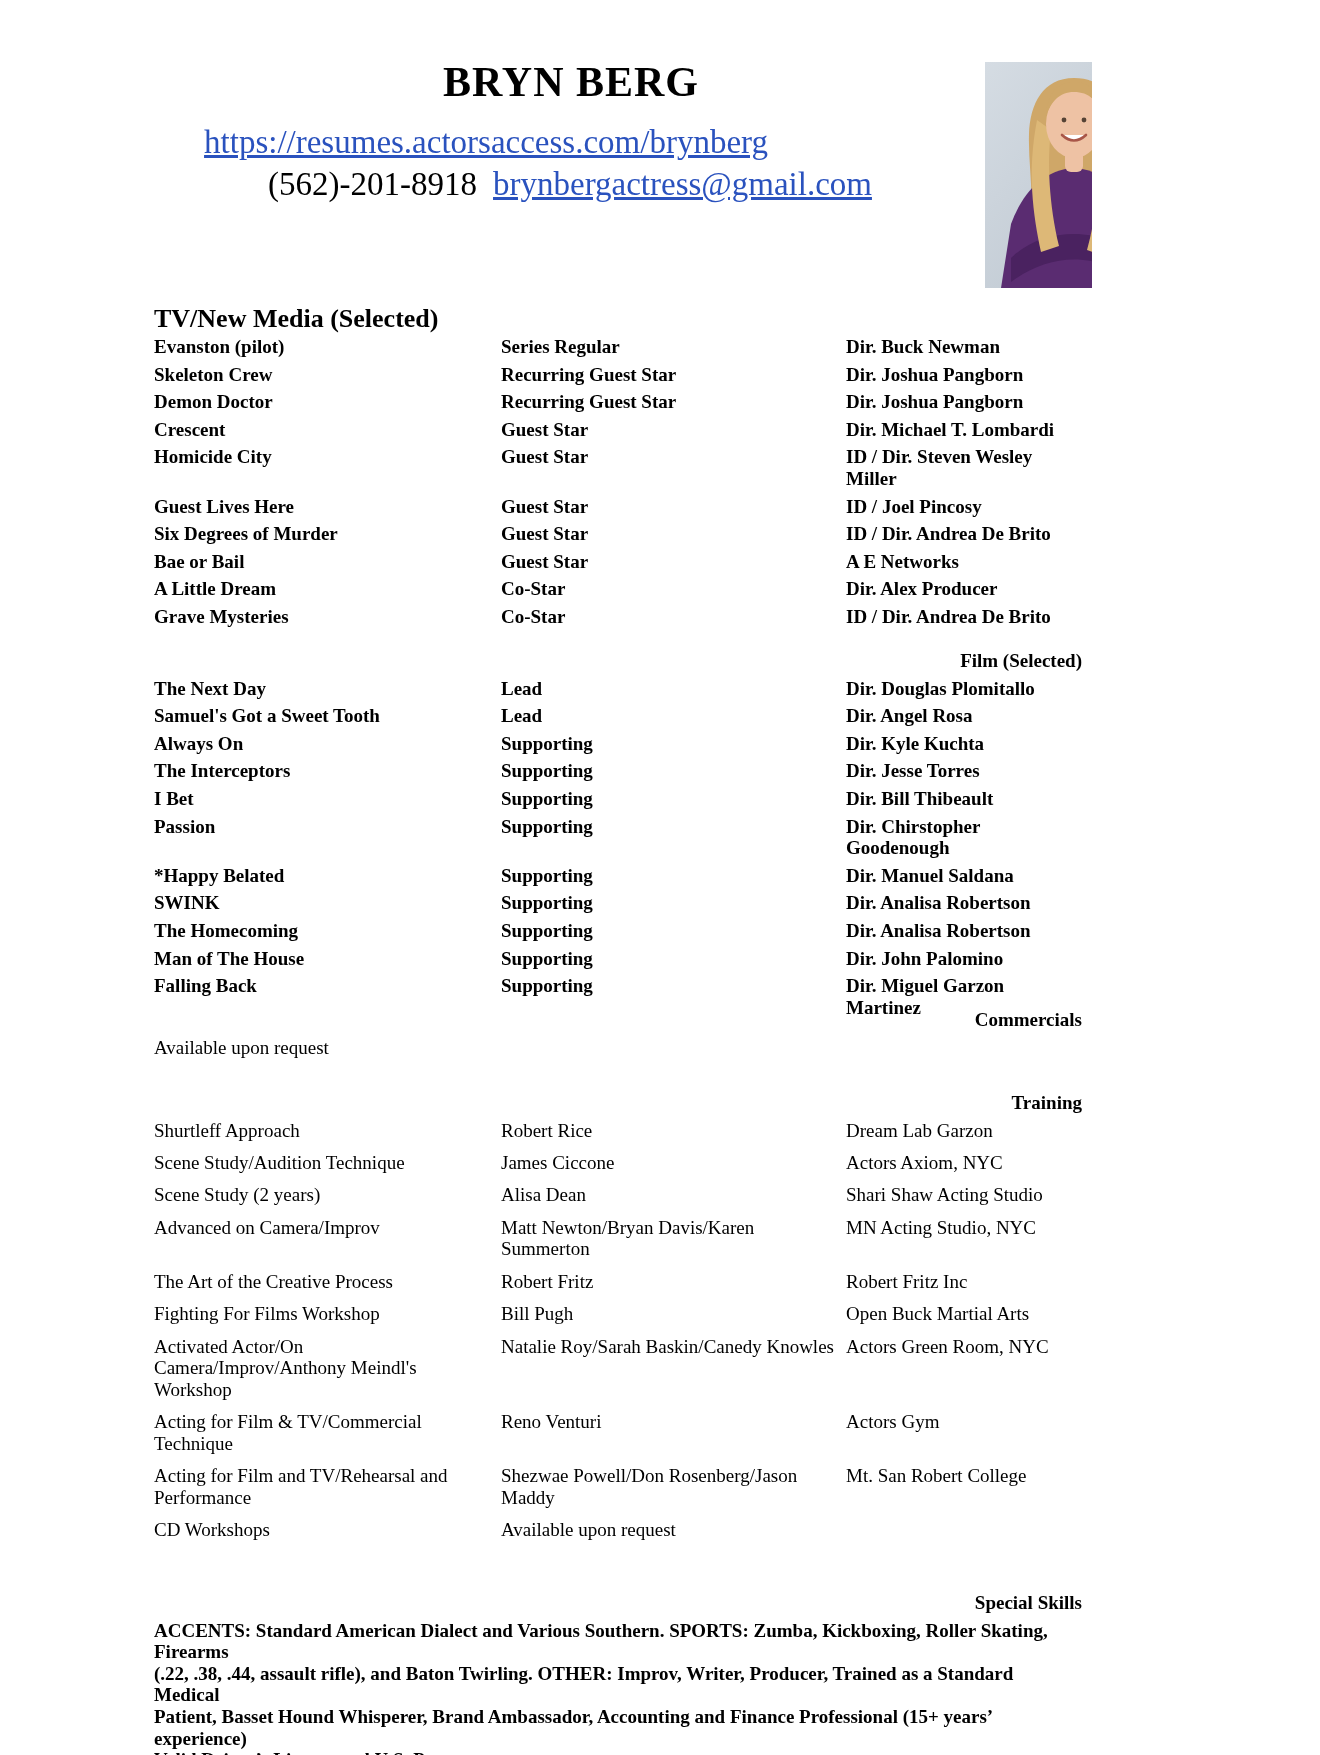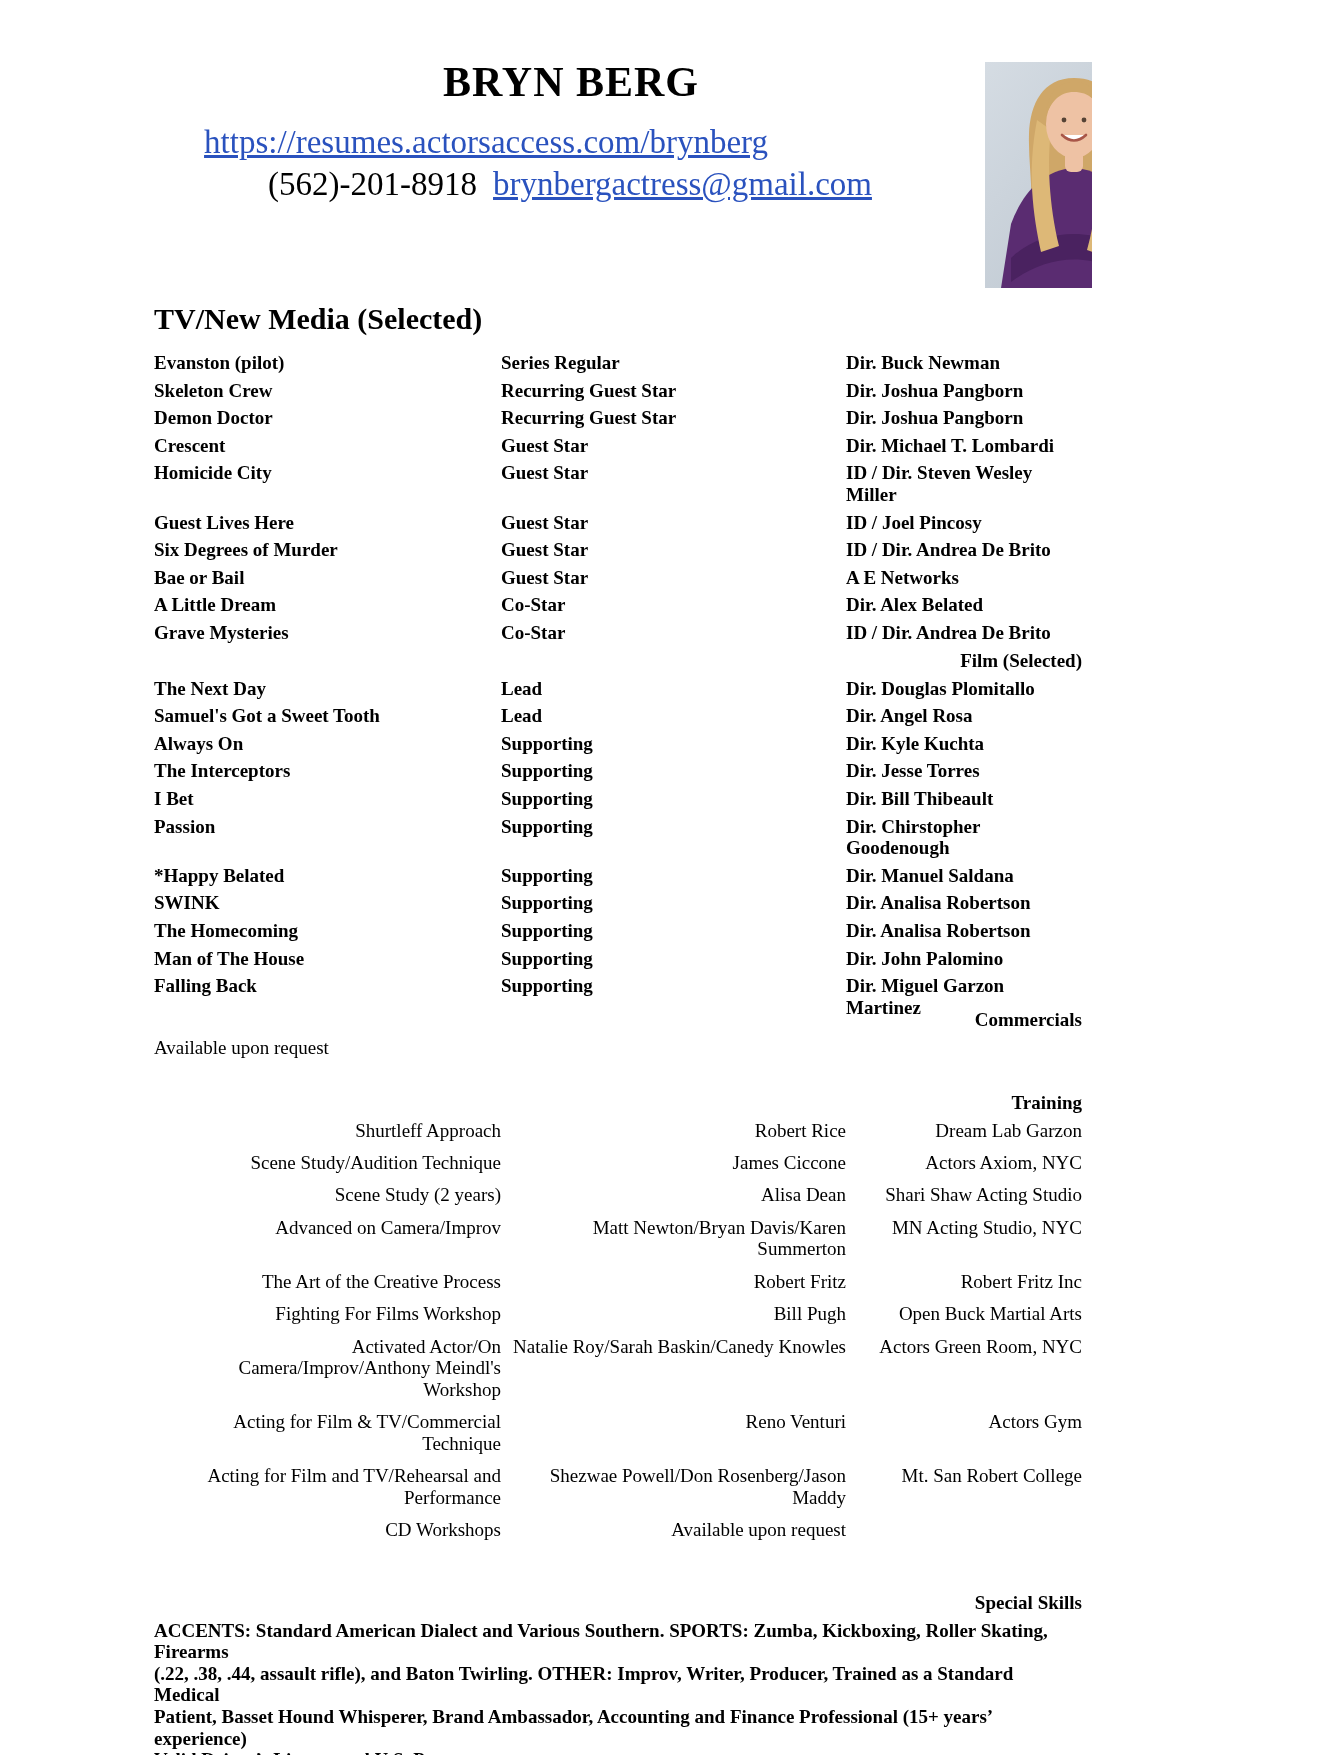--- a/index.html
+++ b/index.html
@@ -22,31 +22,31 @@
     font-size:33px;white-space:nowrap;}
   .hdr-contact a{color:var(--link);text-decoration:underline;margin-left:16px;cursor:pointer;}
   .photo{position:absolute;left:985px;top:62px;width:178px;height:226px;}
   .photo svg{display:block;width:100%;height:100%;}
   .p-hair{fill:var(--hair);} .p-hair2{fill:var(--hair2);} .p-skin{fill:var(--skin);}
   .p-blouse{fill:var(--blouse);} .p-arms{fill:var(--blouse2);}
   
   .sec{position:absolute;left:154px;right:10px;}
   #sec-tv{top:302px;} #sec-film{top:650px;} #sec-comm{top:1009px;}
   #sec-train{top:1092px;} #sec-skills{top:1592px;}
-  .h-big{font-size:30px;font-weight:bold;line-height:34px;margin:0 0 16px 0;}
+  .h-big{font-size:26px;font-weight:bold;line-height:34px;margin:0 0 0 0;}
   .h-sm{font-size:19px;font-weight:bold;line-height:21.6px;margin:0 0 6px 0;text-align:right;}
   .table{margin:0;}
   .row{display:flex;align-items:flex-start;margin:0 0 6px 0;}
   .train .row{margin:0 0 10.8px 0;}
   .row>div{line-height:21.6px;font-size:19px;white-space:pre-line;}
   .c1{width:347px;flex:0 0 347px;}
   .c2{width:345px;flex:0 0 345px;}
   .c3{flex:1 1 auto;}
   .credits .row>div{font-weight:bold;}
-  .train .row>div{font-weight:normal;text-align:right;}
+  .train .row>div{font-weight:normal;}
   .note{font-size:19px;line-height:21.6px;}
   .skills-text{font-size:19px;font-weight:bold;line-height:21.6px;white-space:pre-line;margin:0;}
 </style>
 </head>
 <body>
 
 <div class="page" style="--link: #2a52be; --blouse: #5a2c71; --hair: #cfa768; --skin: #eec2a4;">
 
   <div class="hdr-name">BRYN BERG</div>
 
@@ -116,21 +116,21 @@
           <div class="c3">ID / Dir. Andrea De Brito</div>
         </div>
         <div class="row">
           <div class="c1">Bae or Bail</div>
           <div class="c2">Guest Star</div>
           <div class="c3">A E Networks</div>
         </div>
         <div class="row">
           <div class="c1">A Little Dream</div>
           <div class="c2">Co-Star</div>
-          <div class="c3">Dir. Alex Belated</div>
+          <div class="c3">Dir. Alex Producer</div>
         </div>
         <div class="row">
           <div class="c1">Grave Mysteries</div>
           <div class="c2">Co-Star</div>
           <div class="c3">ID / Dir. Andrea De Brito</div>
         </div>
       </div>
   </div>
 
   <div class="sec" id="sec-film">

